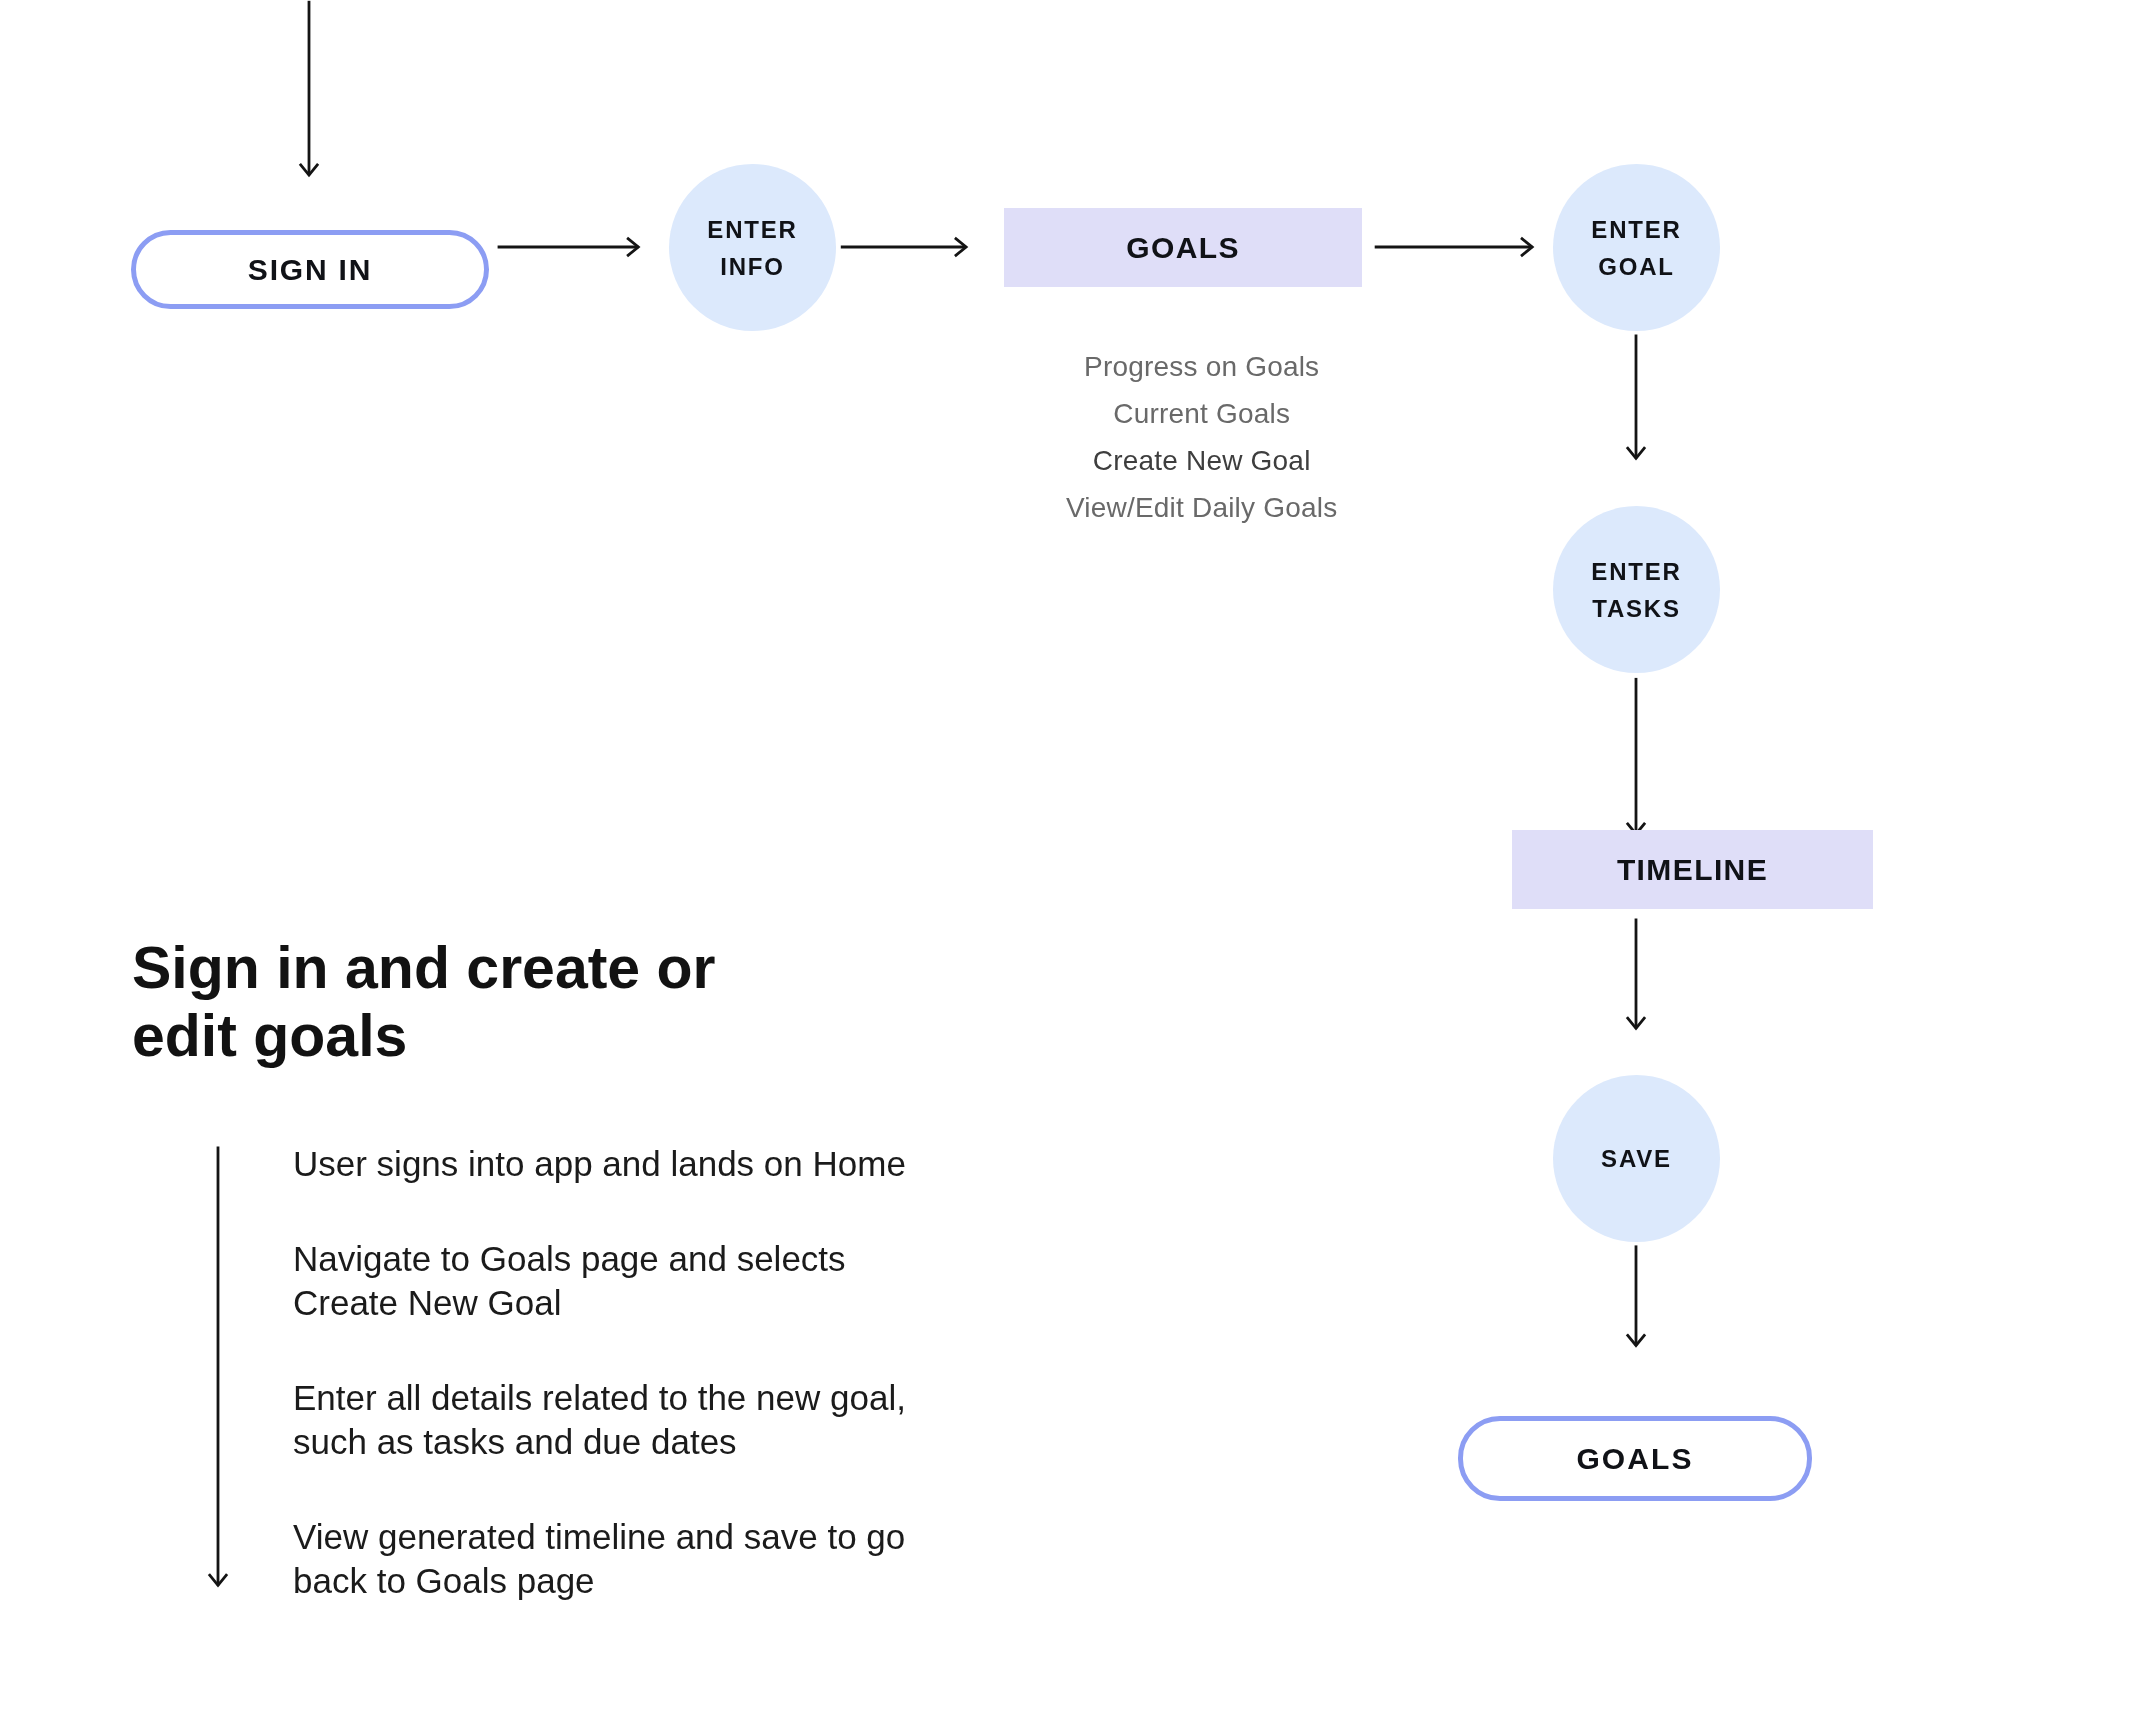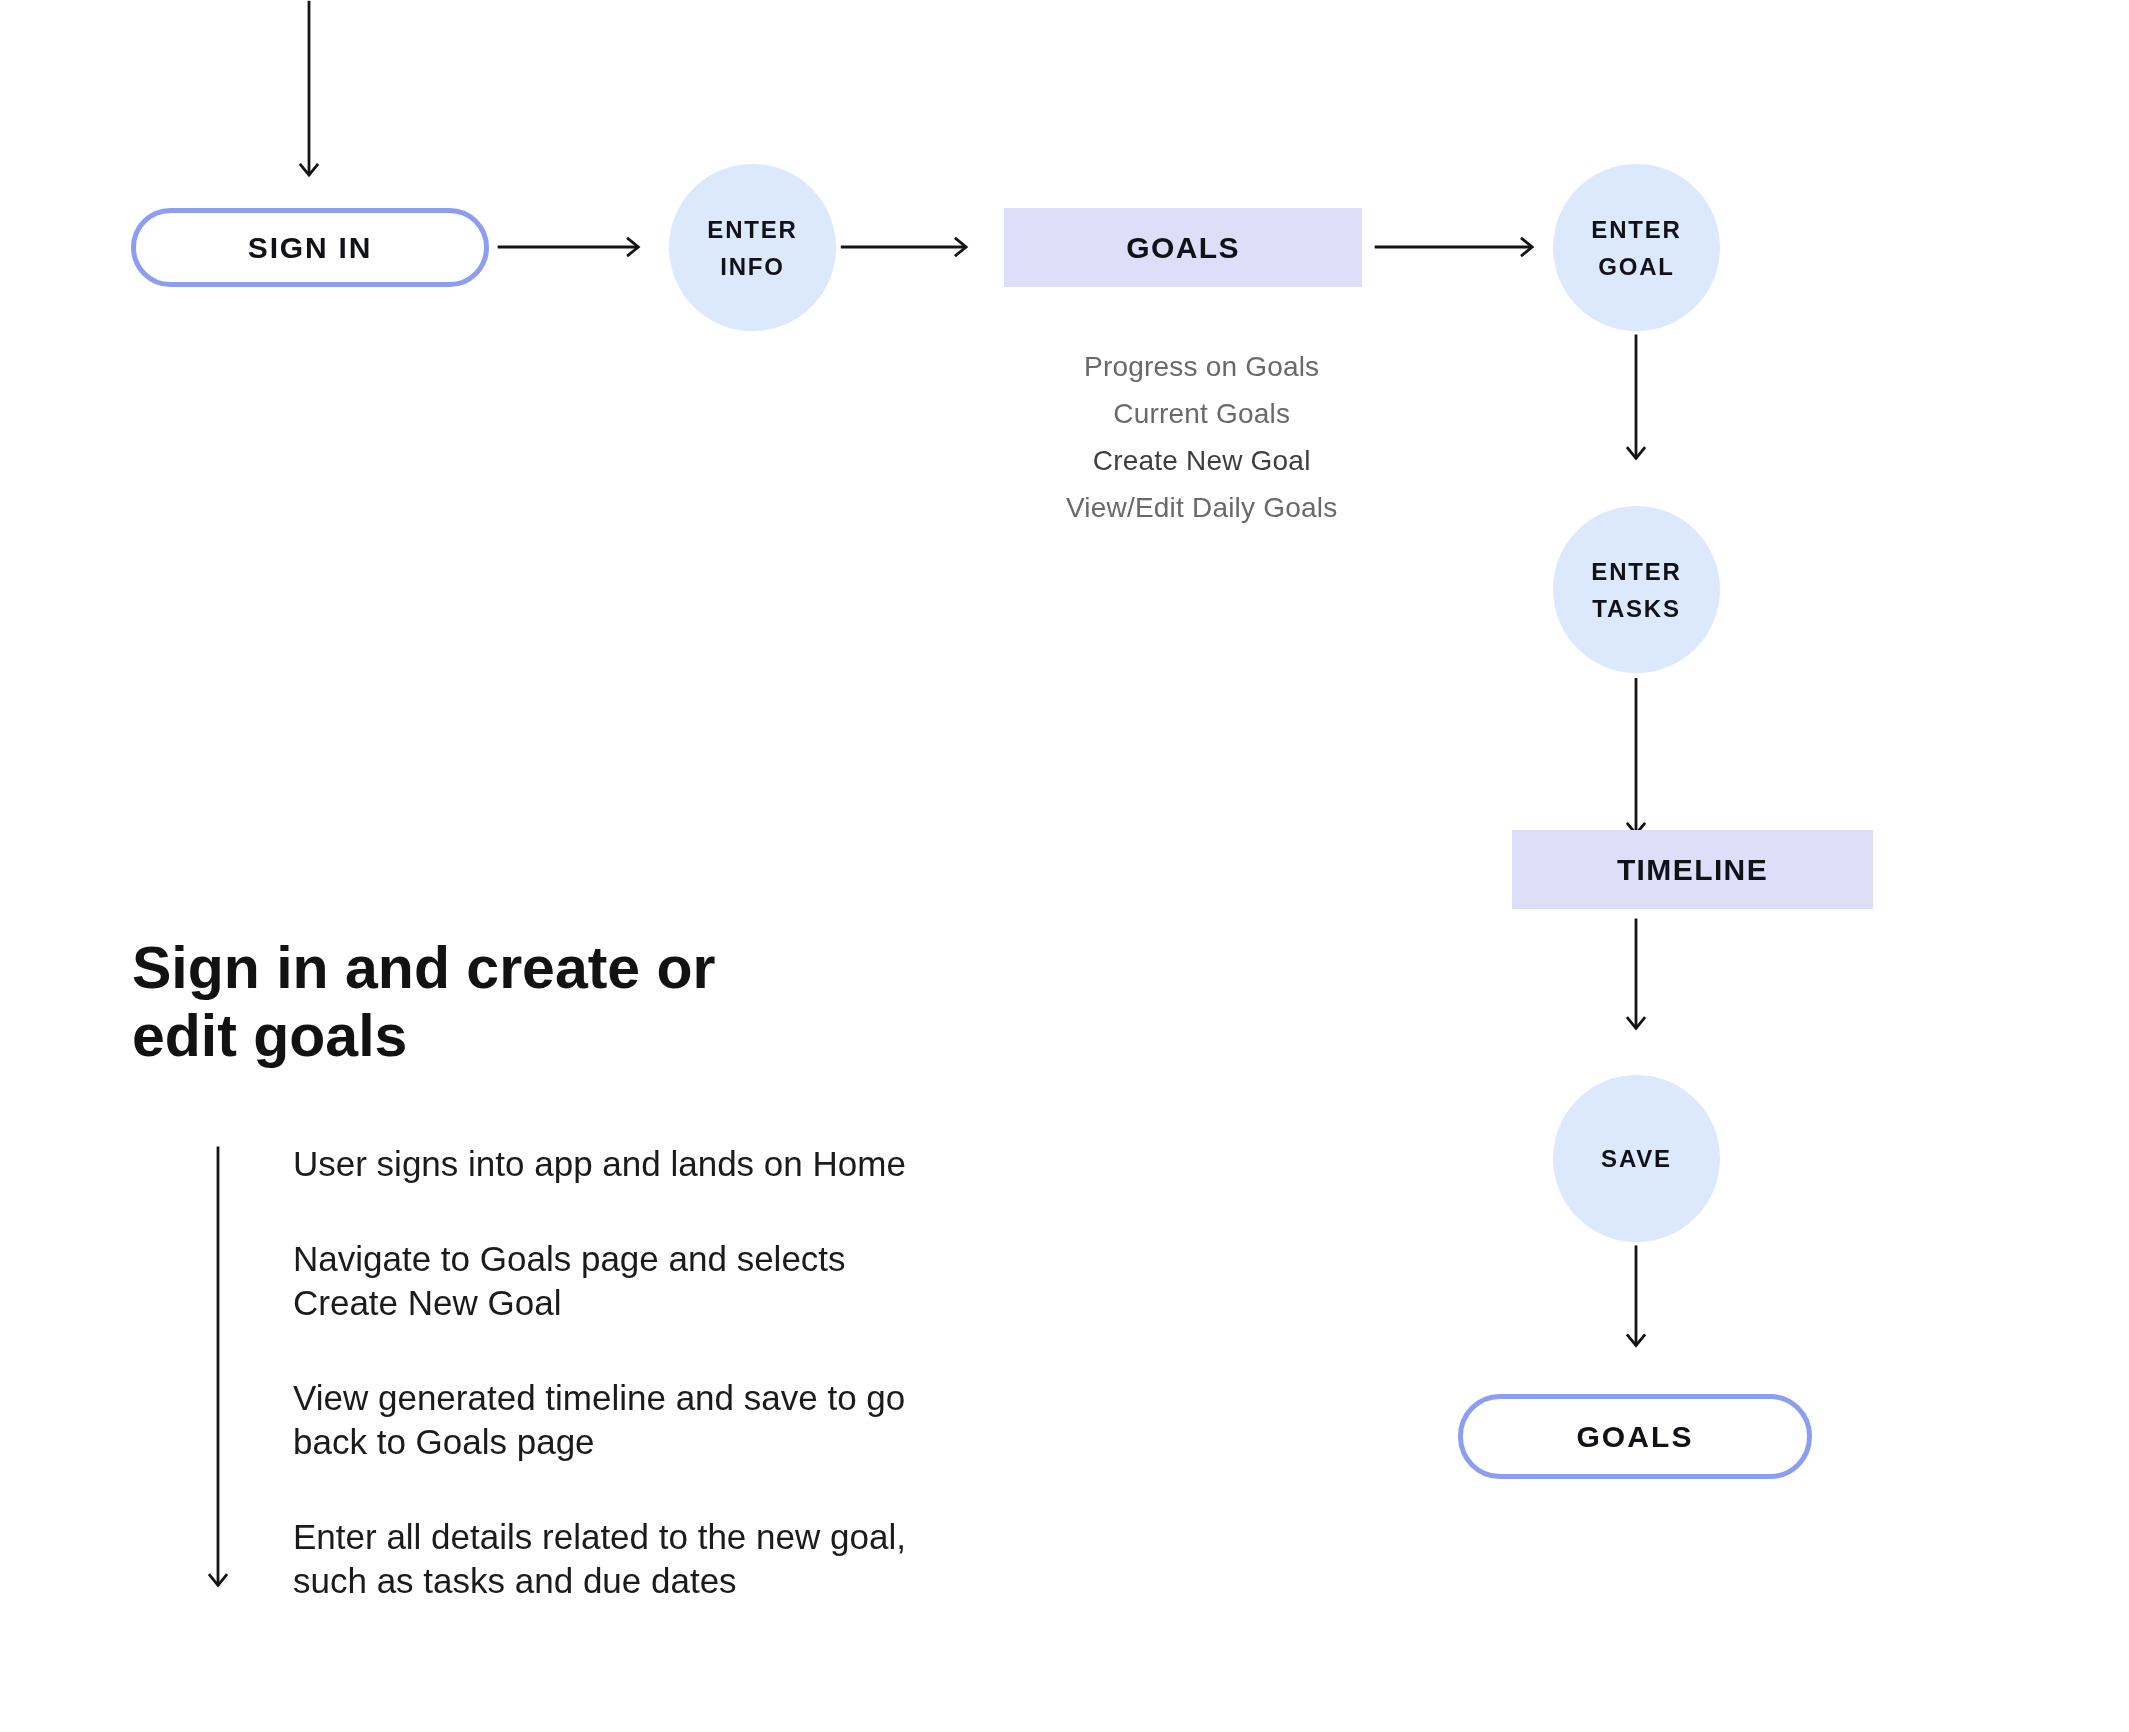--- a/index.html
+++ b/index.html
@@ -25,21 +25,21 @@
     position:absolute;
     display:flex;align-items:center;justify-content:center;
     text-align:center;
     color:var(--node-text);
     box-sizing:border-box;
   }
   .pill{
     background:#ffffff;
     border:5.7px solid var(--pill-border);
     border-radius:42px;
-    font-size:30px;font-weight:700;letter-spacing:1.8px;
+    font-size:30px;font-weight:700;letter-spacing:1.8px;margin-top:22px;
   }
   .rect{
     background:var(--rect-fill);
     font-size:30px;font-weight:700;letter-spacing:1.4px;
   }
   .circle{
     background:var(--circle-fill);
     border-radius:50%;
     font-size:24px;font-weight:600;letter-spacing:1.8px;
     line-height:37px;
@@ -162,20 +162,20 @@
 
   <svg class="arrow" style="left:204px;top:1144px" width="28" height="446" viewBox="0 0 40 630">
     <line x1="20" y1="0" x2="20" y2="627"></line>
     <polyline points="7,611 20,627 33,611"></polyline>
   </svg>
 
   <div class="steps">
     <p class="step">User signs into app and lands on Home</p>
     <p class="step">Navigate to Goals page and selects
 Create New Goal</p>
+    <p class="step">Enter all details related to the new goal,
+such as tasks and due dates</p>
     <p class="step">View generated timeline and save to go
 back to Goals page</p>
-    <p class="step">Enter all details related to the new goal,
-such as tasks and due dates</p>
   </div>
 
 </div>
 
 
 </body></html>

